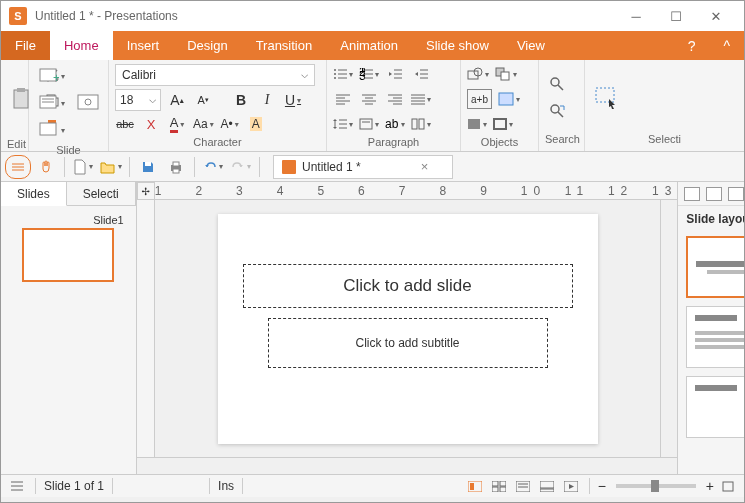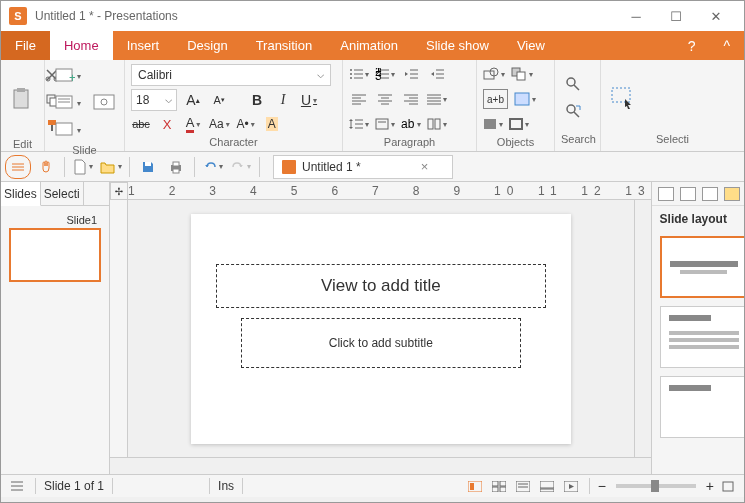--- a/index.html
+++ b/index.html
@@ -28,21 +28,21 @@
 .dd::after{content:"▾";font-size:8px;color:#666;margin-left:2px}
 .quickbar{height:30px;background:#f5f5f5;border-bottom:1px solid #ccc;display:flex;align-items:center;padding:0 4px;gap:2px}
 .qbtn{width:26px;height:24px;display:flex;align-items:center;justify-content:center}
 .qsep{width:1px;height:20px;background:#ccc;margin:0 3px}
 .doctab{margin-left:8px;height:24px;border:1px solid #ccc;background:#fff;display:flex;align-items:center;padding:0 8px;gap:60px;min-width:180px}
 .doctab-icon{width:14px;height:14px;background:#e8792f;border-radius:1px}
 .doctab-close{color:#888;font-size:13px}
 .main{display:flex;height:292px}
 .leftpanel{width:148px;background:#f5f5f5;border-right:1px solid #ccc;display:flex;flex-direction:column}
 .ltabs{display:flex;height:24px;border-bottom:1px solid #ccc}
-.ltab{padding:0 3px;display:flex;align-items:center;font-size:12px;border-right:1px solid #ccc}
+.ltab{padding:0 16px;display:flex;align-items:center;font-size:12px;border-right:1px solid #ccc}
 .ltab.active{background:#fff;border-bottom:1px solid #fff;margin-bottom:-1px}
 .thumb-list{padding:8px;flex:1}
 .thumb-label{font-size:11px;text-align:right;padding:0 4px 2px}
 .thumb{width:92px;height:54px;background:#fff;border:2px solid #e8792f;margin:0 auto}
 .canvas-area{flex:1;background:#f0f0f0;display:flex;flex-direction:column;position:relative}
 .hruler{height:18px;background:#f5f5f5;border-bottom:1px solid #ccc;display:flex;margin-left:18px}
 .hruler-corner{width:18px;height:18px;background:#f5f5f5;border:1px solid #ccc;display:flex;align-items:center;justify-content:center;position:absolute;top:0;left:0;font-size:10px}
 .canvas-body{flex:1;display:flex}
 .vruler{width:18px;background:#f5f5f5;border-right:1px solid #ccc}
 .slide-wrap{flex:1;display:flex;align-items:center;justify-content:center;padding:10px;position:relative;overflow:hidden}
@@ -92,21 +92,21 @@
   <div class="menu-item">Transition</div>
   <div class="menu-item">Animation</div>
   <div class="menu-item">Slide show</div>
   <div class="menu-item">View</div>
   <div class="menu-spacer"></div>
   <div class="menu-help">?</div>
   <div class="menu-help">^</div>
 </div>
 
 <div class="ribbon">
-  <div class="rgroup" style="width:44px">
+  <div class="rgroup" style="width:28px">
     <div class="rgroup-body">
         <div class="rcol">
       <div class="rbtn">
             <svg width="22" height="26">
               <rect x="3" y="3" width="14" height="18" fill="#ddd" stroke="#888"></rect>
               <rect x="6" y="1" width="8" height="4" fill="#aaa"></rect>
             </svg>
           </div>
     </div>
     <div class="rcol">
@@ -457,21 +457,21 @@
 
   <div class="canvas-area">
     <div class="hruler-corner">✢</div>
     <div class="hruler">
         <div class="ruler-tick" style="letter-spacing:6px;white-space:pre">1   2   3   4   5   6   7   8   9   10  11  12  13</div>
       </div>
     <div class="canvas-body">
       <div class="vruler"></div>
       <div class="slide-wrap">
         <div class="slide">
-          <div class="placeholder ph-title">View to add title</div>
+          <div class="placeholder ph-title">Click to add slide</div>
           <div class="placeholder ph-sub">Click to add subtitle</div>
         </div>
       </div>
       <div class="scroll-v"></div>
     </div>
     <div class="scroll-h"></div>
   </div>
 
   <div class="rightpanel">
     <div class="rp-icons">

